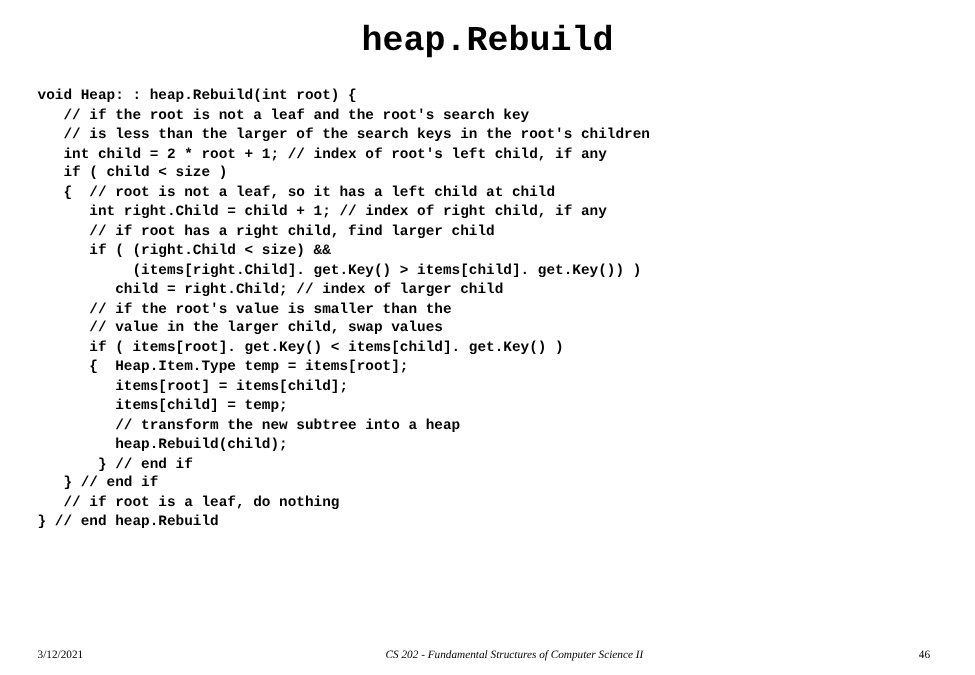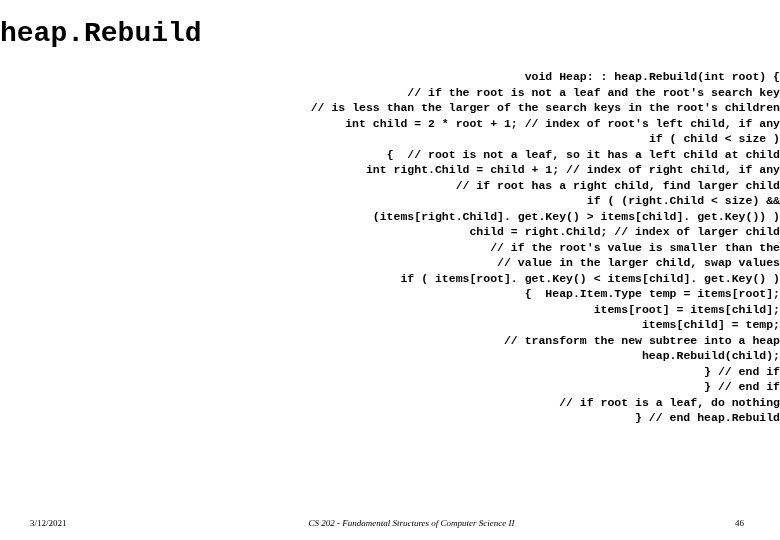--- a/index.html
+++ b/index.html
@@ -10,33 +10,32 @@
     background: #fff;
     font-family: "Courier New", Courier, monospace;
     color: #000;
     position: relative;
     overflow: hidden;
   }
   .title {
     font-family: "Courier New", Courier, monospace;
     font-weight: bold;
     font-size: 28px;
-    text-align: left;
+    text-align: center;
     margin-top: 18px;
     margin-bottom: 20px;
   }
   .code-block {
     font-family: "Courier New", Courier, monospace;
     font-size: 11.5px;
     line-height: 1.35;
     white-space: pre;
     margin-left: 30px;
     font-weight: bold;
     color: #000;
-    text-align: right;
   }
   .footer {
     position: absolute;
     bottom: 12px;
     left: 0;
     right: 0;
     width: 780px;
     font-family: Georgia, "Times New Roman", serif;
     font-size: 9px;
     color: #000;

